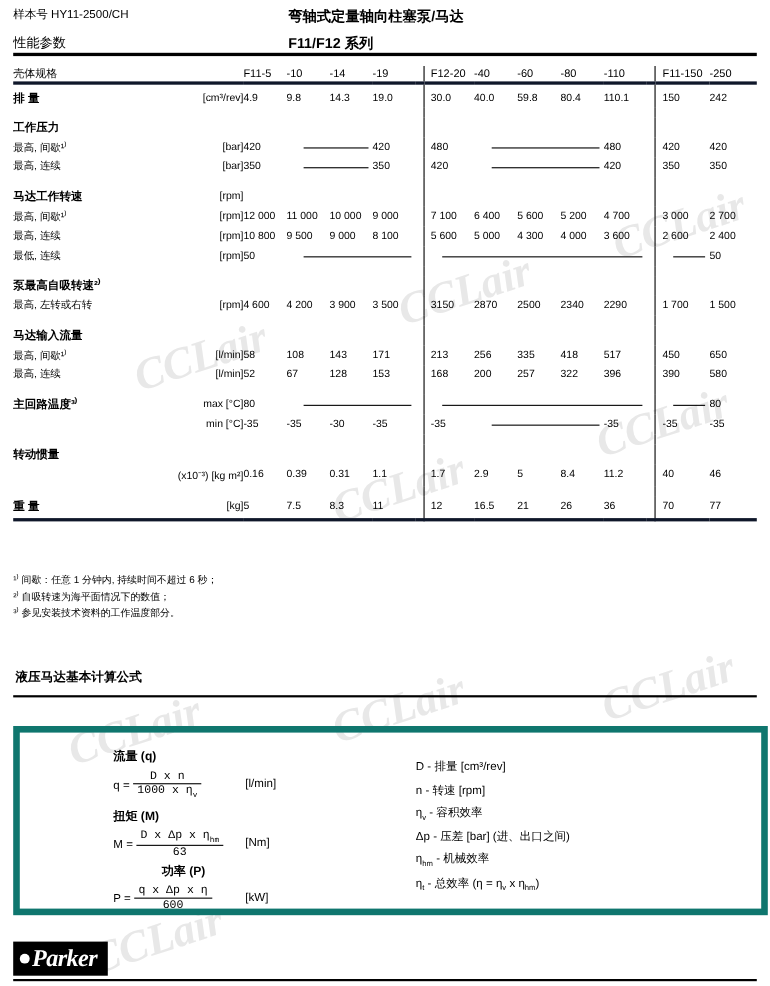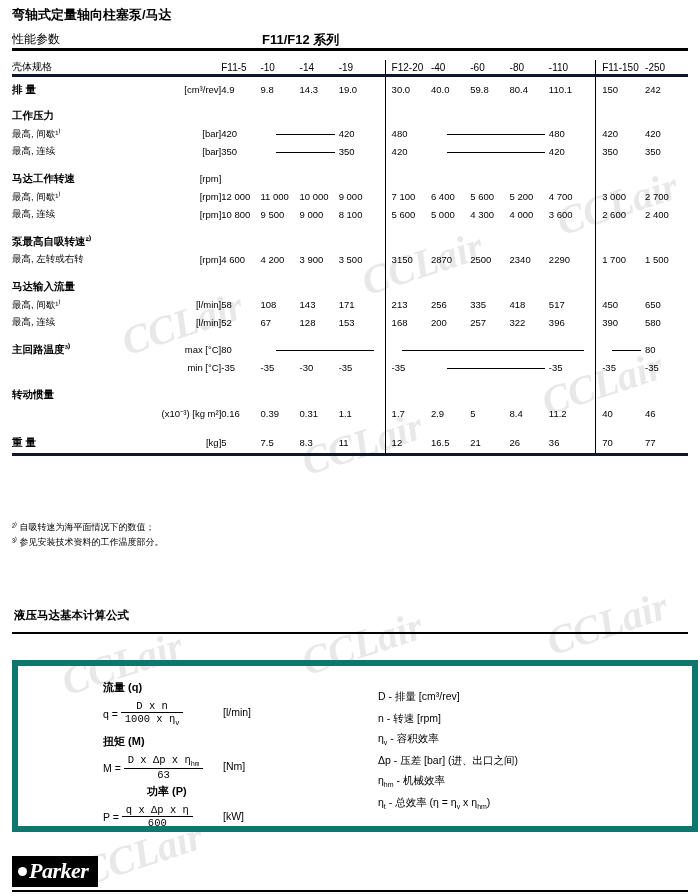--- a/index.html
+++ b/index.html
@@ -78,20 +78,21 @@
   <div class="wm" style="left:555px;top:180px;">CCLair</div>
   <div class="wm" style="left:300px;top:420px;">CCLair</div>
   <div class="wm" style="left:540px;top:360px;">CCLair</div>
   <div class="wm" style="left:60px;top:640px;">CCLair</div>
   <div class="wm" style="left:300px;top:620px;">CCLair</div>
   <div class="wm" style="left:545px;top:600px;">CCLair</div>
   <div class="wm" style="left:80px;top:830px;">CCLair</div>
 
   <div class="hdr layer">
     <div class="hdr-l1">
+      <div class="hdr-left">样本号 HY11-2500/CH</div>
       <div class="hdr-right">弯轴式定量轴向柱塞泵/马达</div>
     </div>
     <div class="hdr-l2">
       <div class="hdr-left">性能参数</div>
       <div class="hdr-right">F11/F12 系列</div>
     </div>
   </div>
   <div class="rule-thick layer"></div>
 
   <table class="spec layer">
@@ -276,20 +277,31 @@
       <td class="spacer"></td>
       <td class="val vline" style="padding-left:6px">5 600</td>
       <td class="val">5 000</td>
       <td class="val">4 300</td>
       <td class="val">4 000</td>
       <td class="val">3 600</td>
       <td class="spacer"></td>
       <td class="val2 vline" style="padding-left:6px">2 600</td>
       <td class="val2">2 400</td>
     </tr>
+    <tr style="height:18px">
+      <td class="sub">最低, 连续</td>
+      <td class="unit">[rpm]</td>
+      <td class="val">50</td>
+      <td class="val dashline" colspan="3"></td>
+      <td class="spacer"></td>
+      <td class="val vline dashline" colspan="5" style="padding-left:6px"></td>
+      <td class="spacer"></td>
+      <td class="val2 vline dashline" style="padding-left:6px"></td>
+      <td class="val2">50</td>
+    </tr>
 
     <tr class="grp">
           <td></td>
           <td></td>
           <td></td>
           <td></td>
           <td></td>
           <td></td>
           <td class="spacer"></td>
           <td class="vline"></td>
@@ -540,20 +552,21 @@
       <td class="val2 vline" style="padding-left:6px">70</td>
       <td class="val2">77</td>
     </tr>
     <tr style="height:2px">
       <td class="hline-top" colspan="15"></td>
     </tr>
   </tbody>
     </table>
 
   <div class="ftn layer">
+    <div>¹⁾ 间歇：任意 1 分钟内, 持续时间不超过 6 秒；</div>
     <div>²⁾ 自吸转速为海平面情况下的数值；</div>
     <div>³⁾ 参见安装技术资料的工作温度部分。</div>
   </div>
 
   <div class="formula-title layer">液压马达基本计算公式</div>
   <div class="rule-mid layer"></div>
   <div class="box layer">
 
     <div class="fl flb" style="left:85px;top:14px;">流量 (q)</div>
     <div class="fl" style="left:85px;top:34px;">

